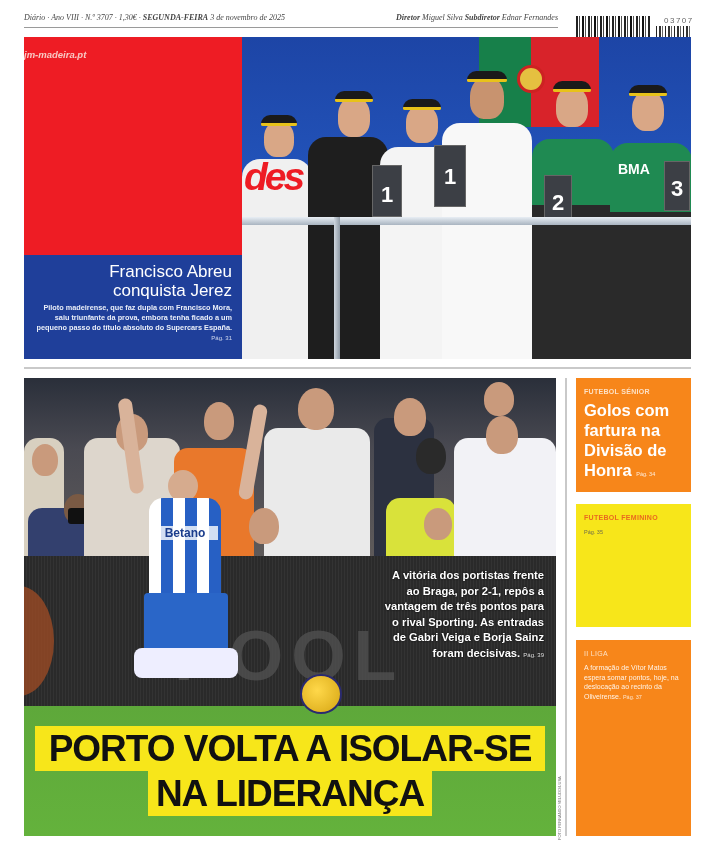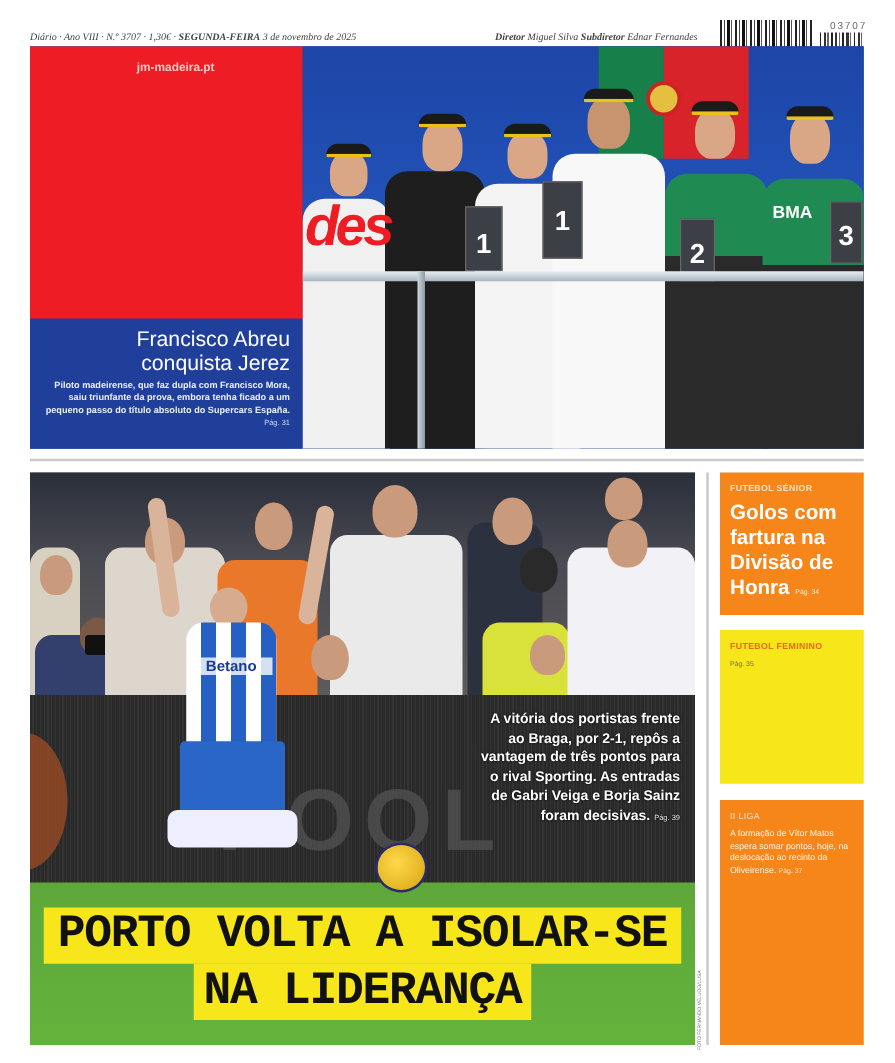--- a/index.html
+++ b/index.html
@@ -1,20 +1,20 @@
 <!DOCTYPE html>
 <html><head>
 <meta charset="utf-8">
 <style>
   * { box-sizing: border-box; margin: 0; padding: 0; }
   html, body { width: 716px; height: 850px; background: #ffffff; overflow: hidden; }
   body { position: relative; font-family: "Liberation Sans", "DejaVu Sans", sans-serif; color: #222; }
 
   
-  .topline { position: absolute; left: 24px; top: 10px; width: 534px; height: 18px; border-bottom: 1.5px solid #9a9a9a; margin-top: 12px; }
+  .topline { position: absolute; left: 24px; top: 10px; width: 534px; height: 18px; border-bottom: 1.5px solid #9a9a9a; }
   .topline .left { position: absolute; left: 0; top: 3px; font-family: "Liberation Serif", serif; font-style: italic; font-size: 8px; color: #444; }
   .topline .left b { font-style: italic; font-weight: bold; }
   .topline .right { position: absolute; right: 0; top: 3px; font-family: "Liberation Serif", serif; font-style: italic; font-size: 8px; color: #444; }
   .topline .right b { font-weight: bold; }
 
   
   .barcode { position: absolute; left: 572px; top: 16px; width: 122px; height: 52px; background: #fff; }
   .barcode .bars1 { position: absolute; left: 4px; top: 0; width: 74px; height: 38px;
     background: repeating-linear-gradient(90deg, #222 0 2px, #fff 2px 3px, #444 3px 4px, #fff 4px 6px, #111 6px 8px, #fff 8px 9px, #555 9px 10px, #fff 10px 12px); }
   .barcode .bars2 { position: absolute; left: 84px; top: 10px; width: 34px; height: 30px;
@@ -31,23 +31,23 @@
   .flag .r { position: absolute; left: 52px; top: 0; width: 68px; height: 90px; background: #d8232a; }
   .flag .em { position: absolute; left: 38px; top: 28px; width: 28px; height: 28px; border-radius: 50%; background: #e5c040; border: 3px solid #c22; }
   .person { position: absolute; bottom: 0; border-radius: 18px 18px 0 0; }
   .head { position: absolute; border-radius: 45% 45% 40% 40%; background: #d9a786; }
   .cap { position: absolute; height: 11px; border-radius: 10px 10px 2px 2px; background: #1a1a1a; border-bottom: 3px solid #e8c21a; }
   .trophy { position: absolute; background: #3c3f45; border: 1px solid #666; color: #fff; font-weight: bold; text-align: center; font-size: 22px; }
   .railing { position: absolute; left: 0; top: 180px; width: 449px; height: 8px; background: linear-gradient(#e8eef4, #a9b4c0); }
   .railing-post { position: absolute; top: 180px; width: 6px; height: 142px; background: linear-gradient(90deg, #cfd7df, #8e99a5); }
 
   .jm-box { position: absolute; left: 0; top: 0; width: 218px; height: 218px; background: #ee1c24; }
-  .jm-url { position: absolute; left: 0; top: 12px; width: 233px; text-align: center; color: #f8c9c4; font-size: 9.5px; font-weight: bold; }
+  .jm-url { position: absolute; left: 0; top: 12px; width: 233px; color: #f8c9c4; font-size: 9.5px; font-weight: bold; font-style: italic; }
   .jm-logo { position: absolute; left: 10px; top: 62px; color: #fff; font-family: "Liberation Serif", serif; font-weight: bold; font-size: 112px; line-height: 1; letter-spacing: -4px; }
-  .dest { position: absolute; left: 220px; top: 118px; color: #ee1c24; font-weight: bold; font-style: italic; font-size: 45px; letter-spacing: -3px; }
+  .dest { position: absolute; left: 220px; top: 118px; color: #ee1c24; font-weight: bold; font-style: italic; font-size: 39px; letter-spacing: -3px; }
 
   .hero-caption { position: absolute; left: 0; top: 218px; width: 218px; height: 104px; background: #1f3f9a; padding: 7px 10px 0 10px; text-align: right; color: #fff; }
   .hero-caption h2 { font-size: 17px; line-height: 19px; font-weight: normal; }
   .hero-caption p { margin-top: 3px; font-size: 7.3px; line-height: 10px; font-weight: bold; color: #e9eef8; }
   .pg { font-size: 6px; font-weight: normal; opacity: .85; }
 
   .divider { position: absolute; left: 24px; top: 367px; width: 667px; height: 1.5px; background: #c9c9c9; }
   .vdivider { position: absolute; left: 565px; top: 378px; width: 1.5px; height: 458px; background: #c9c9c9; }
 
   
@@ -68,21 +68,21 @@
   .player-legs { position: absolute; left: 110px; top: 270px; width: 104px; height: 30px; background: #eef; border-radius: 8px; }
   .player-head { position: absolute; left: 144px; top: 92px; width: 30px; height: 32px; border-radius: 50%; background: #d6ab8e; }
   .arm { position: absolute; width: 14px; height: 96px; background: #d9b39a; border-radius: 7px; }
   .sponsor { position: absolute; left: 128px; top: 148px; width: 66px; text-align: center; color: #1a3c8c; font-weight: bold; font-size: 12px; background: rgba(255,255,255,.8); }
   .ball { position: absolute; left: 276px; top: 296px; width: 42px; height: 40px; border-radius: 50%; background: radial-gradient(circle at 40% 40%, #ffd84a, #d6a512); border: 2px solid #2a2a70; }
 
   .main-caption { position: absolute; right: 12px; top: 190px; width: 160px; text-align: right; color: #fff; font-weight: bold; font-size: 11.2px; line-height: 15.6px; text-shadow: 0 0 2px #000; }
   .main-caption .pg { font-size: 6px; font-weight: normal; }
 
   .headline { position: absolute; left: 0; top: 348px; width: 532px; text-align: center; }
-  .hl-line { display: inline-block; background: #f7e61a; color: #111; font-weight: bold; font-family: Liberation Mono, monospace; font-size: 37px; line-height: 45px; padding: 0 5px; letter-spacing: -1px; }
+  .hl-line { display: inline-block; background: #f7e61a; color: #111; font-weight: bold; font-family: Liberation Sans, sans-serif; font-size: 37px; line-height: 45px; padding: 0 5px; letter-spacing: -1px; }
   .hl-line.l1 { width: 510px; }
   .hl-line.l2 { margin-top: 0; padding: 0 8px; }
   .credit { position: absolute; left: 557px; top: 700px; width: 8px; height: 140px; font-size: 4px; color: #777; writing-mode: vertical-rl; transform: rotate(180deg); }
 
   
   .side { position: absolute; left: 576px; width: 115px; padding: 10px 8px 0 8px; }
   .side .kicker { font-size: 7px; font-weight: bold; letter-spacing: .3px; }
   .side h3 { margin-top: 5px; font-size: 16.5px; line-height: 20px; font-weight: bold; }
   .side p { margin-top: 6px; font-size: 7px; line-height: 9.5px; }
   .side .pg { font-size: 5.5px; font-weight: normal; }

